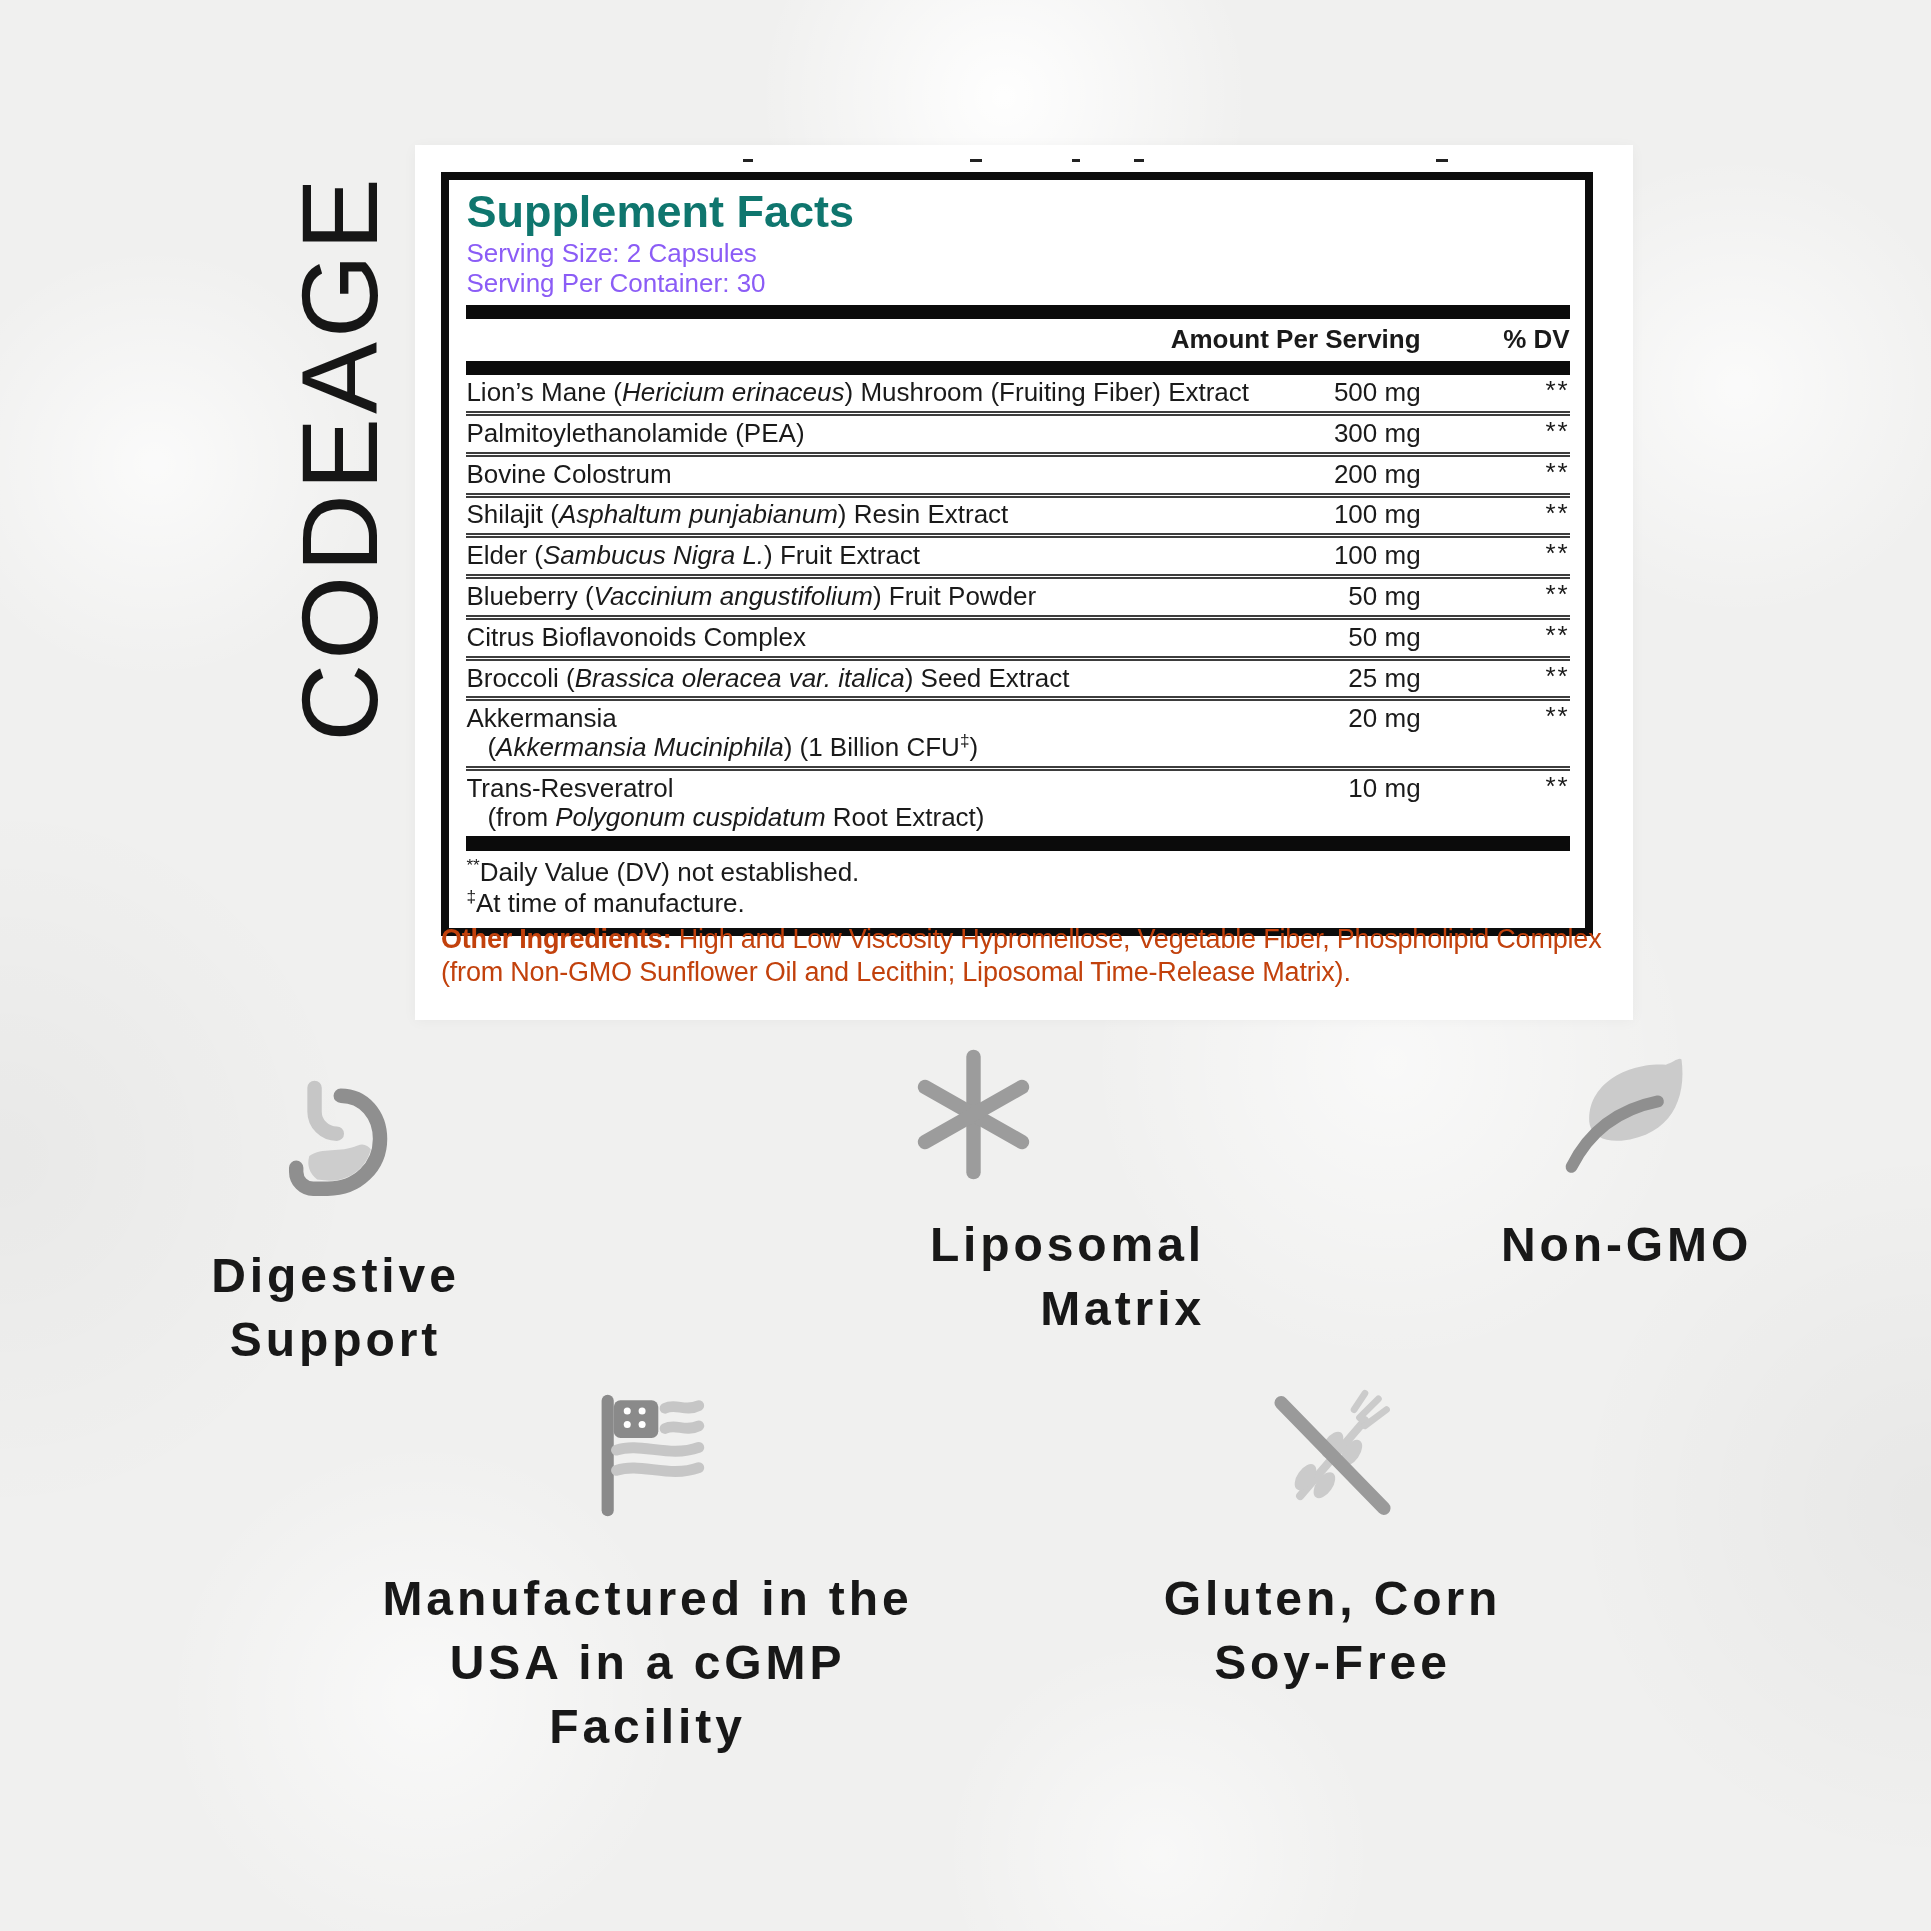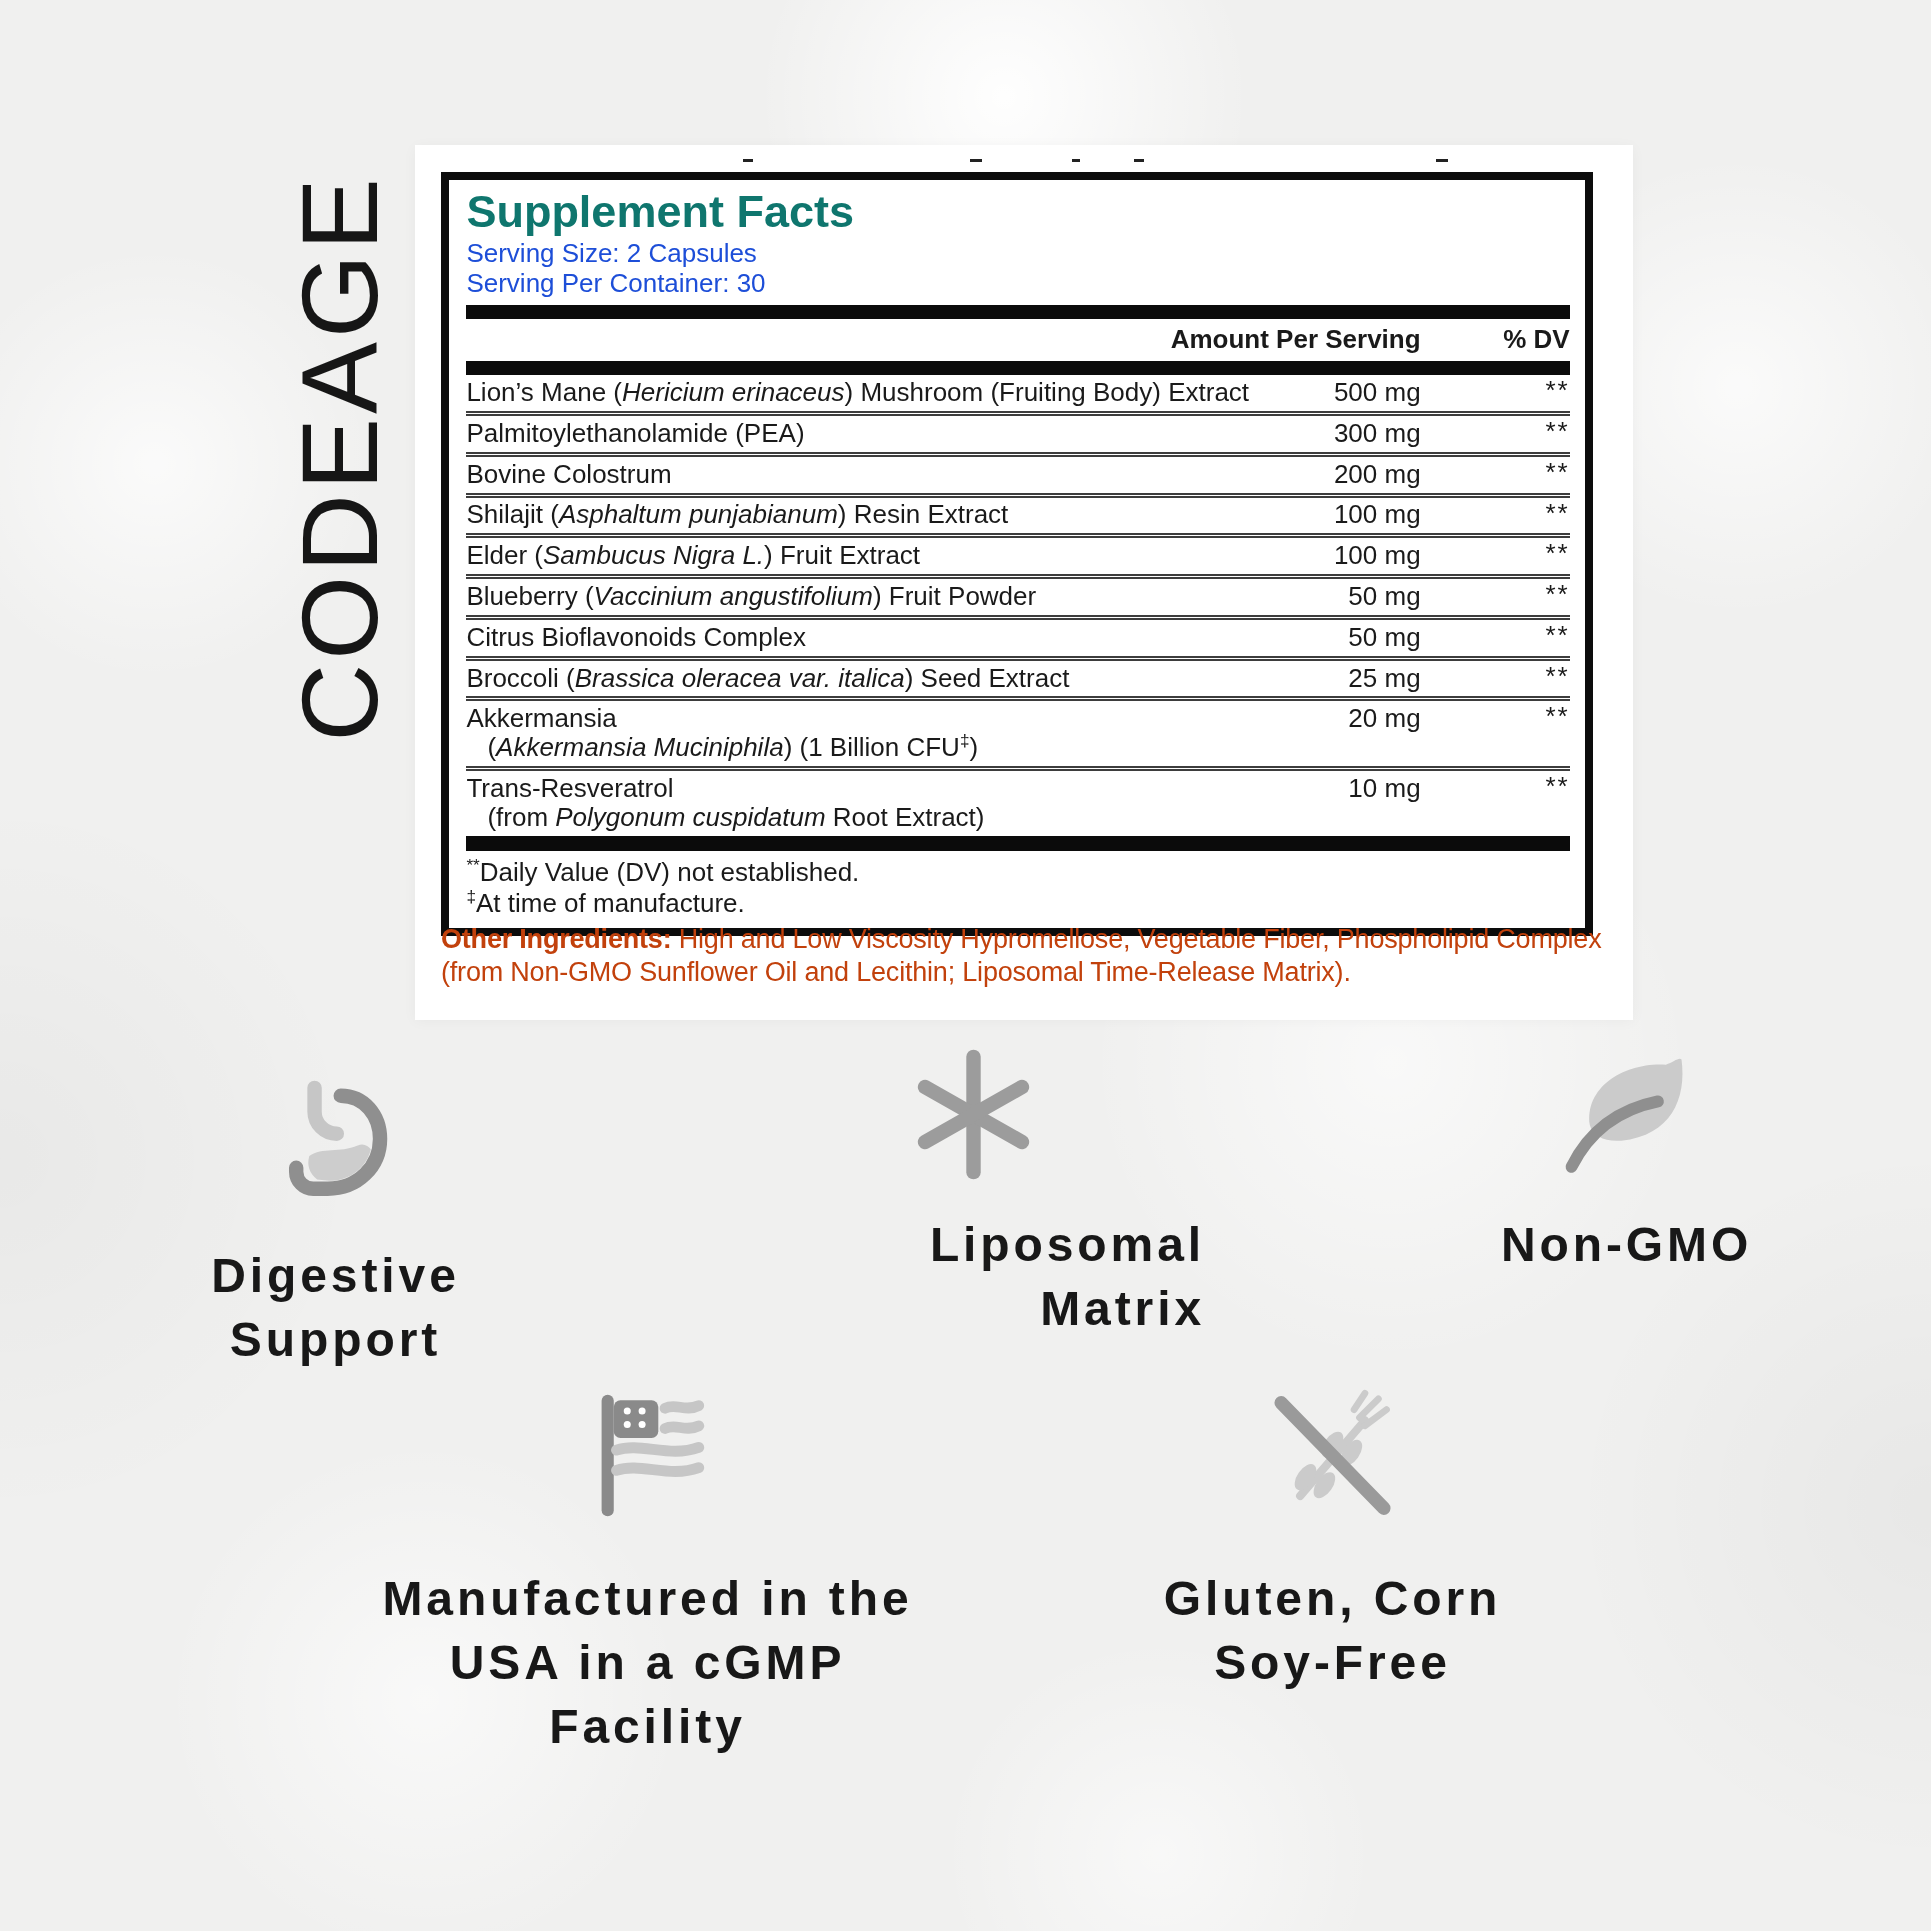--- a/index.html
+++ b/index.html
@@ -24,21 +24,21 @@
     transform:translate(-50%,-50%) rotate(-90deg);
     font-size:108px;line-height:100px;letter-spacing:3.9px;text-align:center;
     color:#161616;white-space:nowrap;
   }
   
   .card{position:absolute;left:415px;top:145px;width:1218px;height:875px;background:#fff;box-shadow:0 1.9px 13.5px rgba(0,0,0,.04);}
   .cropmark{position:absolute;top:13.5px;height:3.9px;background:#222;}
   
   .sf-box{position:absolute;left:26px;top:27px;width:1152px;border:8.7px solid #0c0c0c;box-sizing:border-box;padding:5.8px 15.4px 9.7px 17.4px;background:#fff;}
   .sf-title{font-size:45px;font-weight:700;line-height:52px;letter-spacing:0;color:#0f766e;}
-  .sf-serving{font-size:26px;line-height:30px;color:#1d4ed8;}
+  .sf-serving{font-size:26px;line-height:30px;color:#8b5cf6;}
   .bar{height:14.5px;background:#0b0b0b;}
   .bar.mt{margin-top:6.8px;}
   .sf-header{display:flex;align-items:baseline;font-weight:700;font-size:26px;padding:4.8px 0 5.8px;}
   .sf-header .sp{flex:1;}
   .sf-header .amt{width:290px;text-align:right;}
   .sf-header .dv{width:149px;text-align:right;}
   .sf-row{display:flex;align-items:flex-start;font-size:26px;line-height:29px;padding:2.9px 0 3.9px;border-top:5.8px double #3d3d3d;}
   .sf-row:first-child{border-top:none;}
   .sf-row .name{flex:1;}
   .sf-row .name .l2{padding-left:21px;}
@@ -81,21 +81,21 @@
     <div class="bar mt"></div>
     <div class="sf-header">
       <div class="sp"></div>
       <div class="amt">Amount Per Serving</div>
       <div class="dv">% DV</div>
     </div>
     <div class="bar"></div>
     <div id="sf-rows">
         <div class="sf-row">
           <div class="name">
-            <div><span>Lion’s Mane (</span><span class="it">Hericium erinaceus</span><span>) Mushroom (Fruiting Body) Extract</span></div>
+            <div><span>Lion’s Mane (</span><span class="it">Hericium erinaceus</span><span>) Mushroom (Fruiting Fiber) Extract</span></div>
           </div>
           <div class="amt">500 mg</div>
           <div class="dv">**</div>
         </div>
         <div class="sf-row">
           <div class="name">
             <div><span>Palmitoylethanolamide (PEA)</span></div>
           </div>
           <div class="amt">300 mg</div>
           <div class="dv">**</div>

